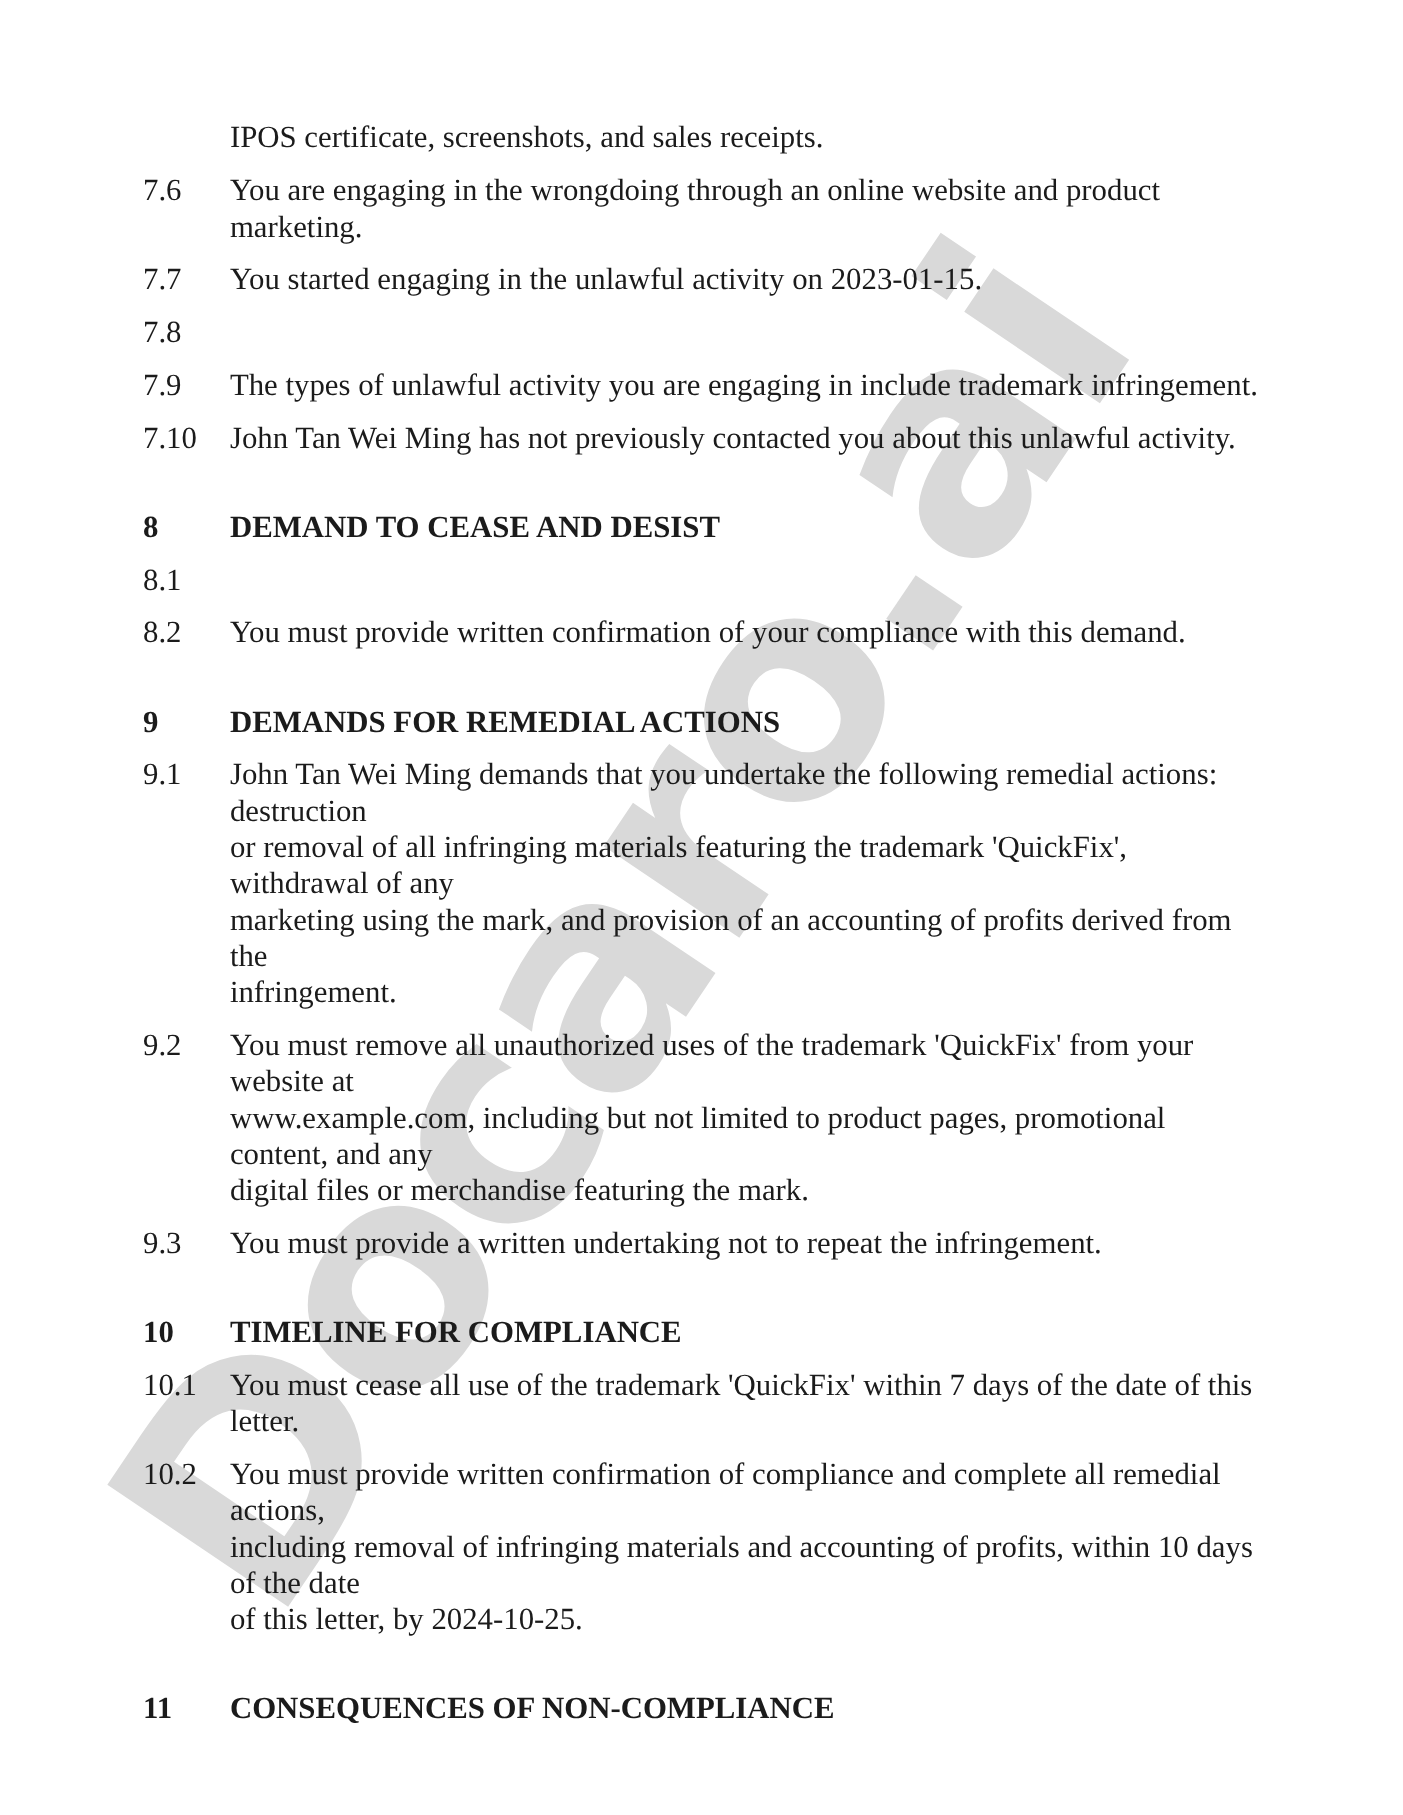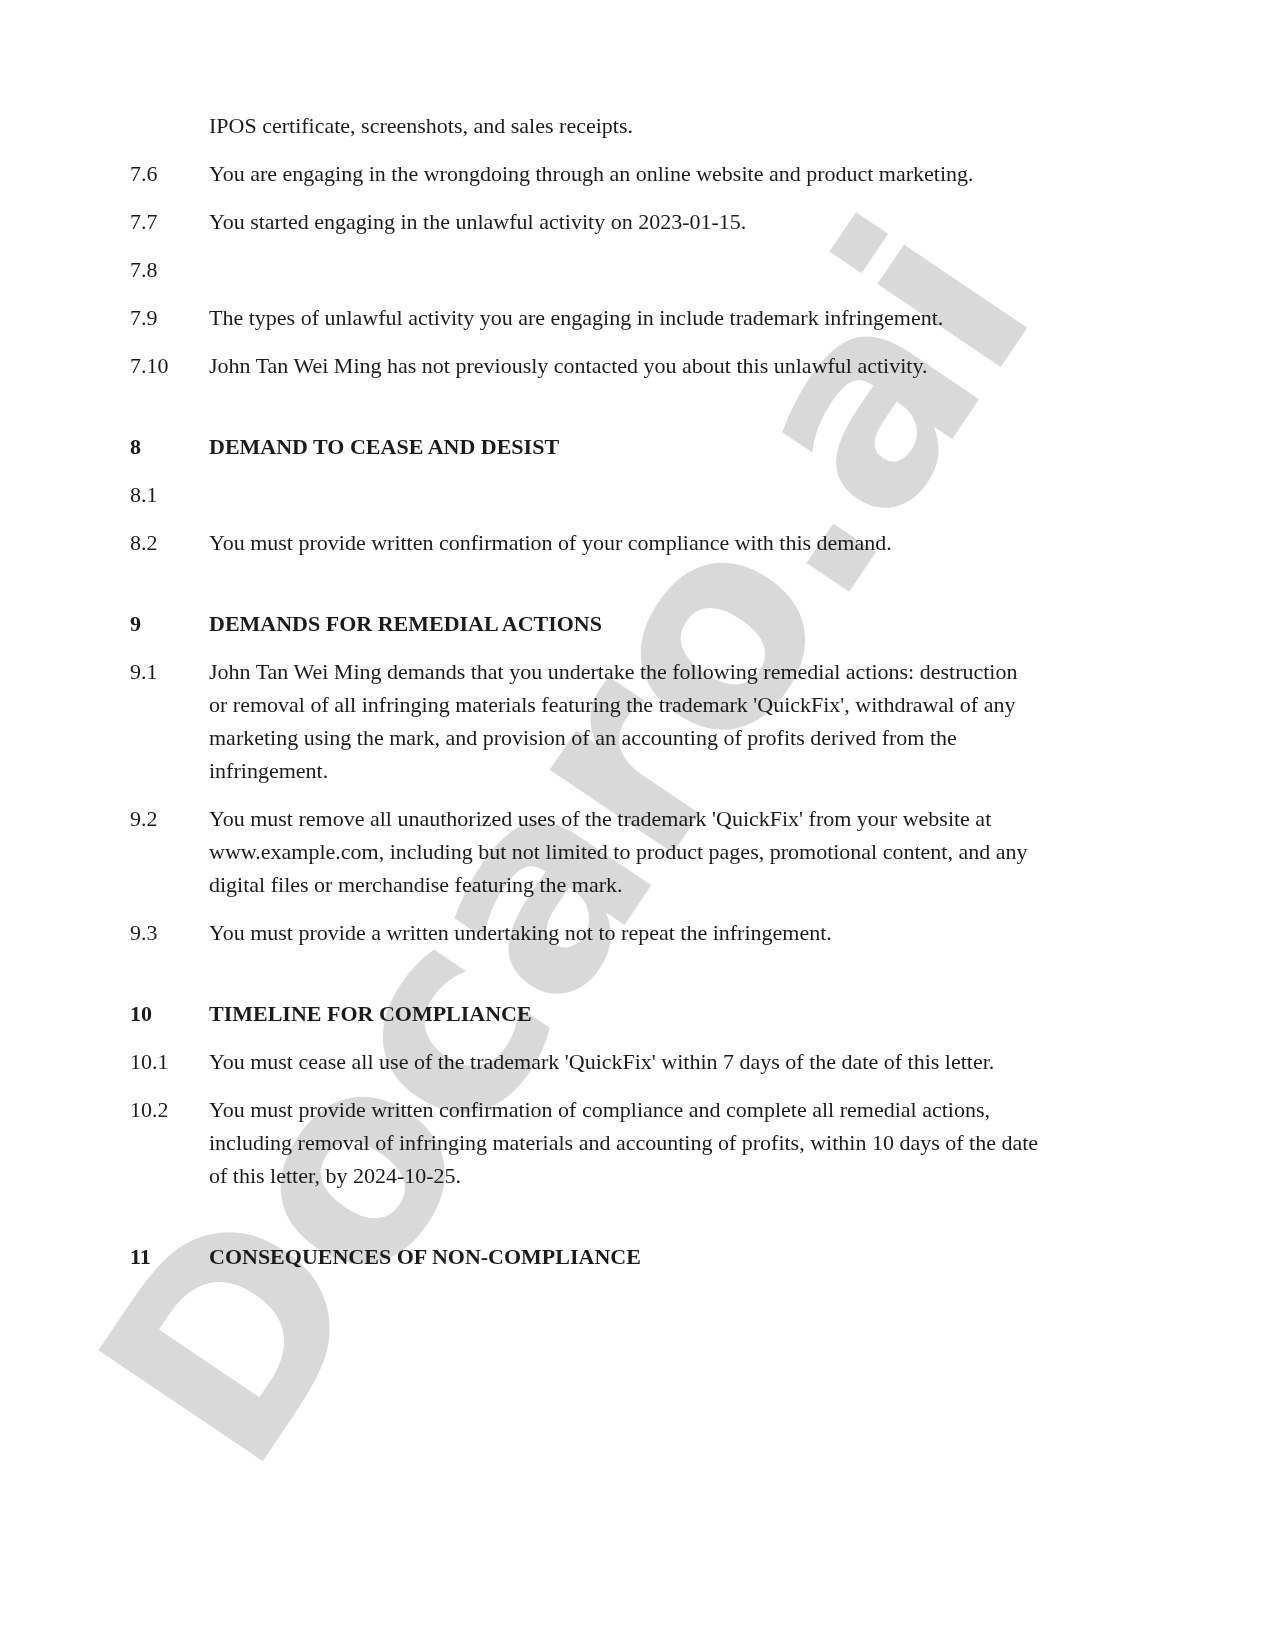--- a/index.html
+++ b/index.html
@@ -23,21 +23,21 @@
     letter-spacing: -0.02em;
     color: #d9d9d9;
     white-space: nowrap;
     z-index: 0;
     user-select: none;
   }
   .content {
     position: relative;
     z-index: 1;
     padding: 109px 80px 0 130px;
-    font-size: 22px;
+    font-size: 28px;
     line-height: 33px;
   }
   .row {
     display: flex;
     align-items: flex-start;
     margin-bottom: 15px;
   }
   .row.heading { margin-top: 48px; }
   .row.heading .num,
   .row.heading .txt { font-weight: 700; }

